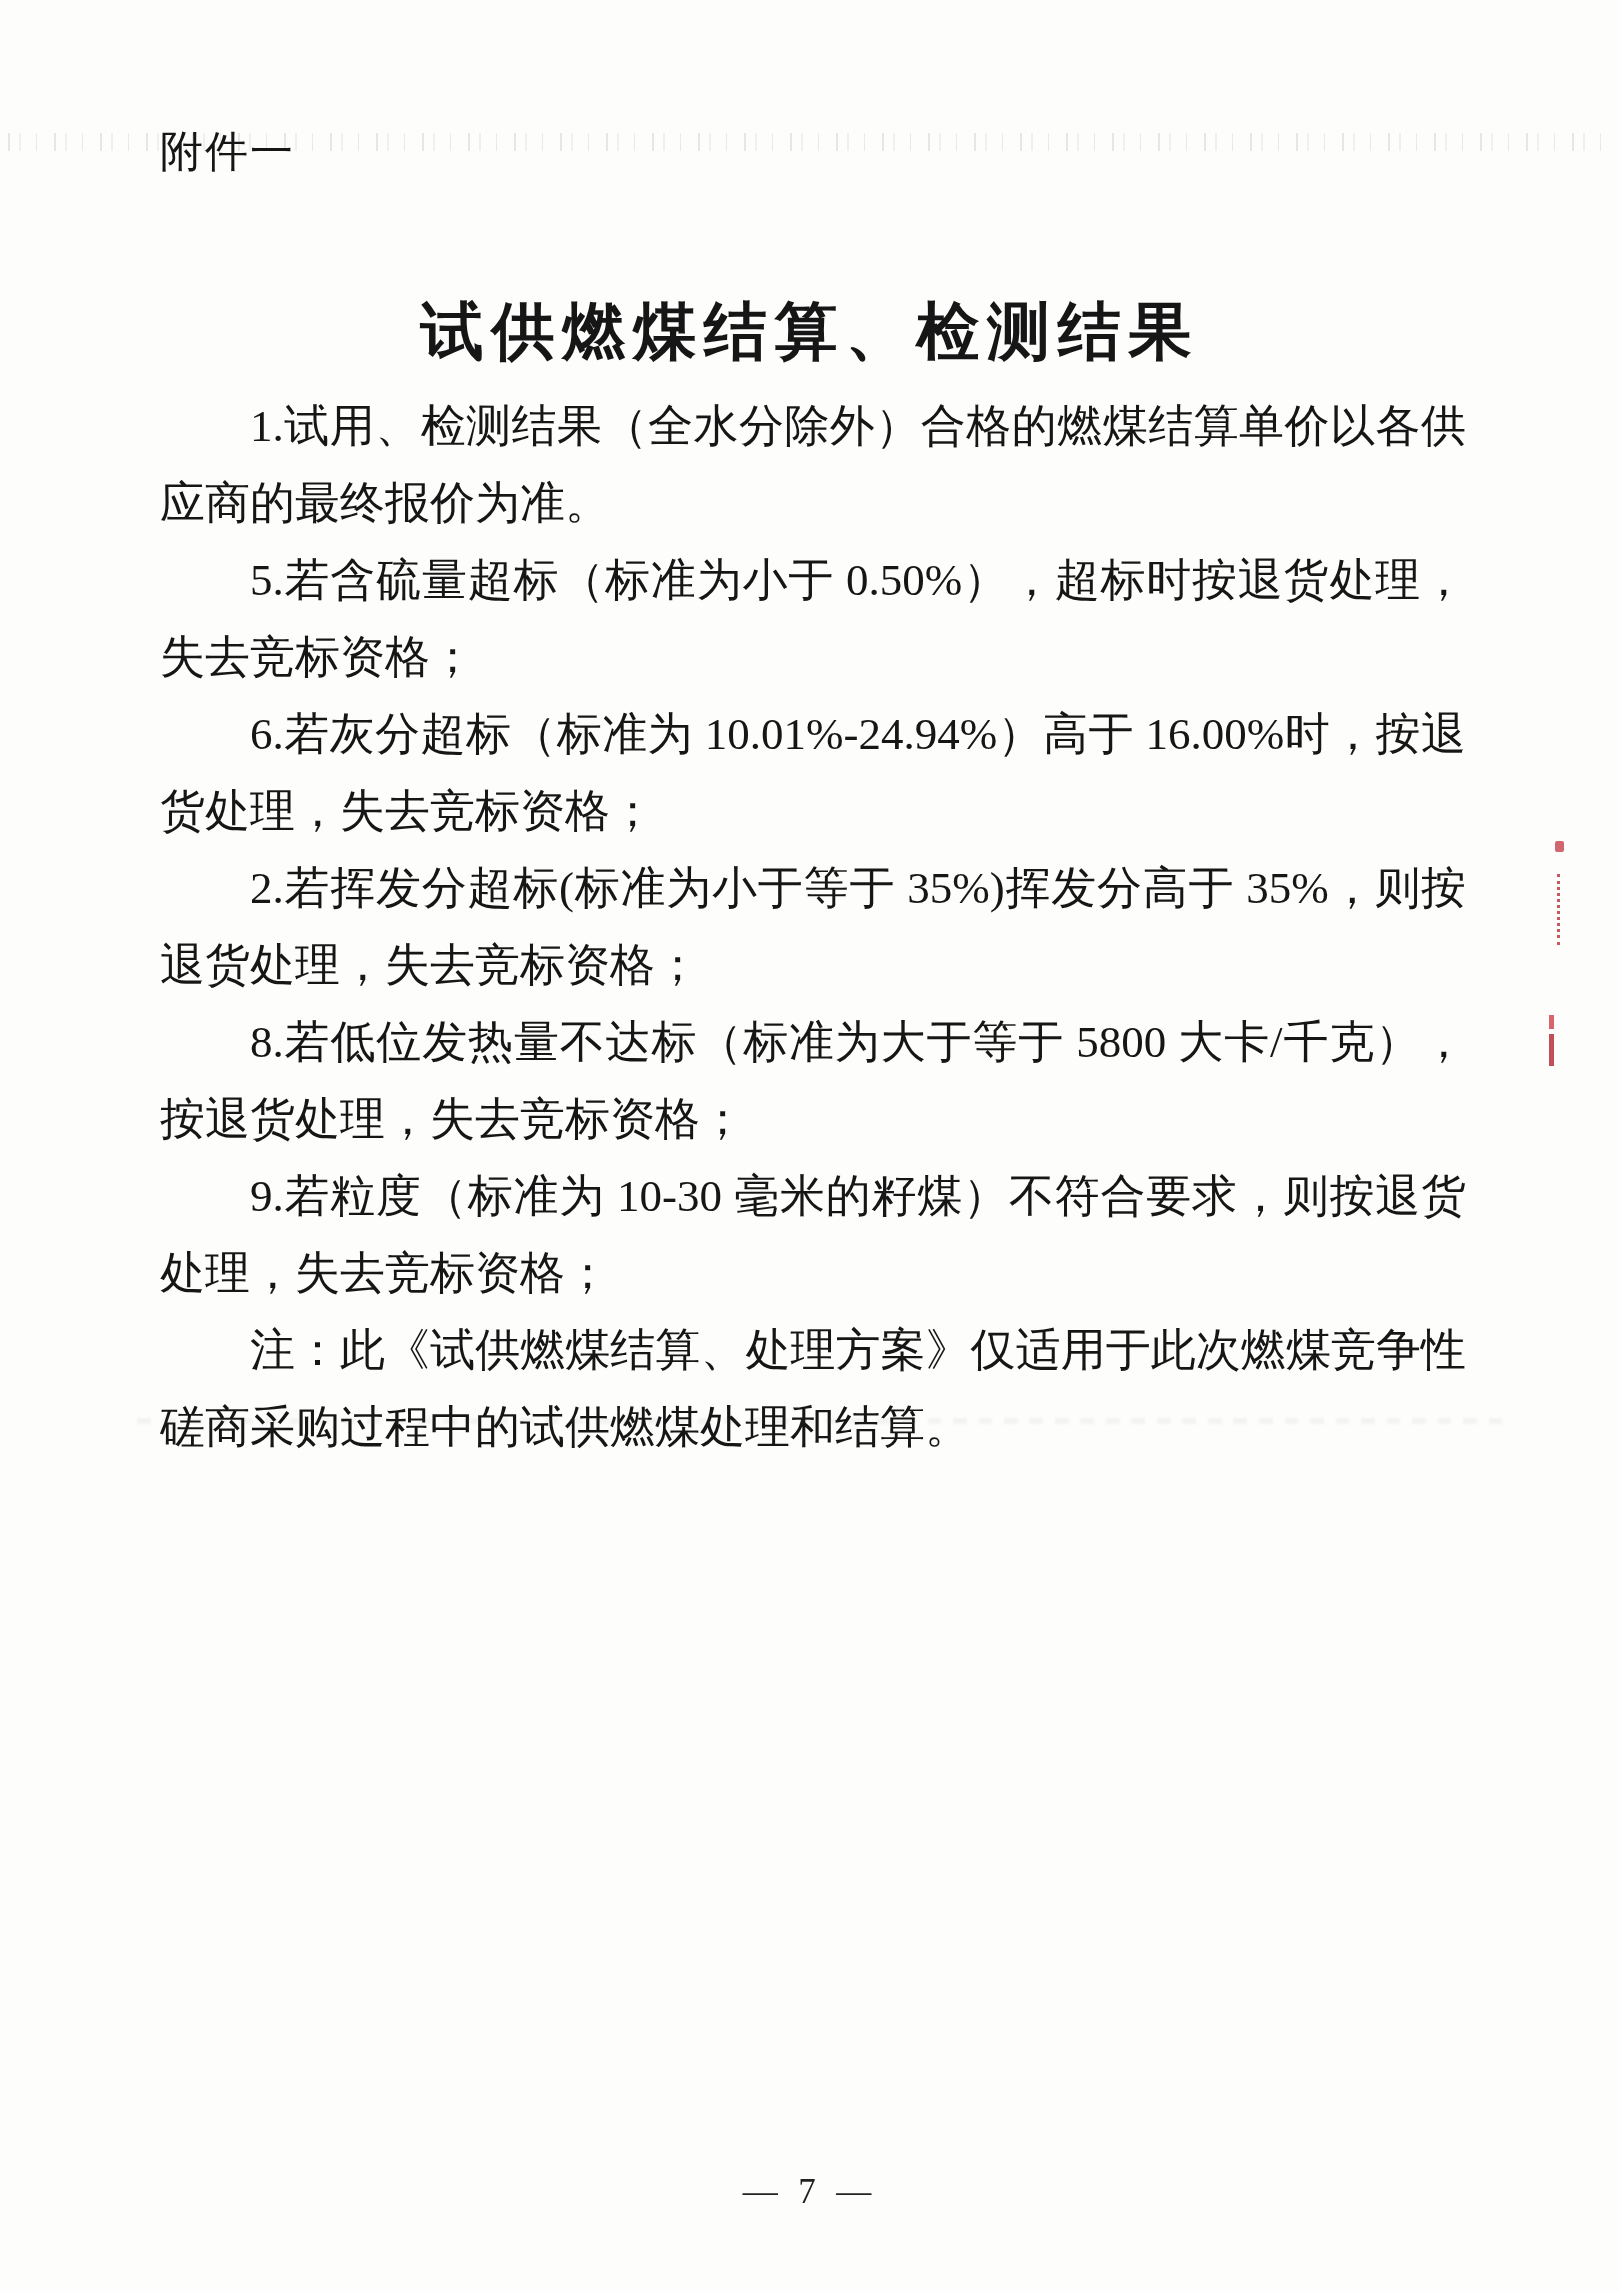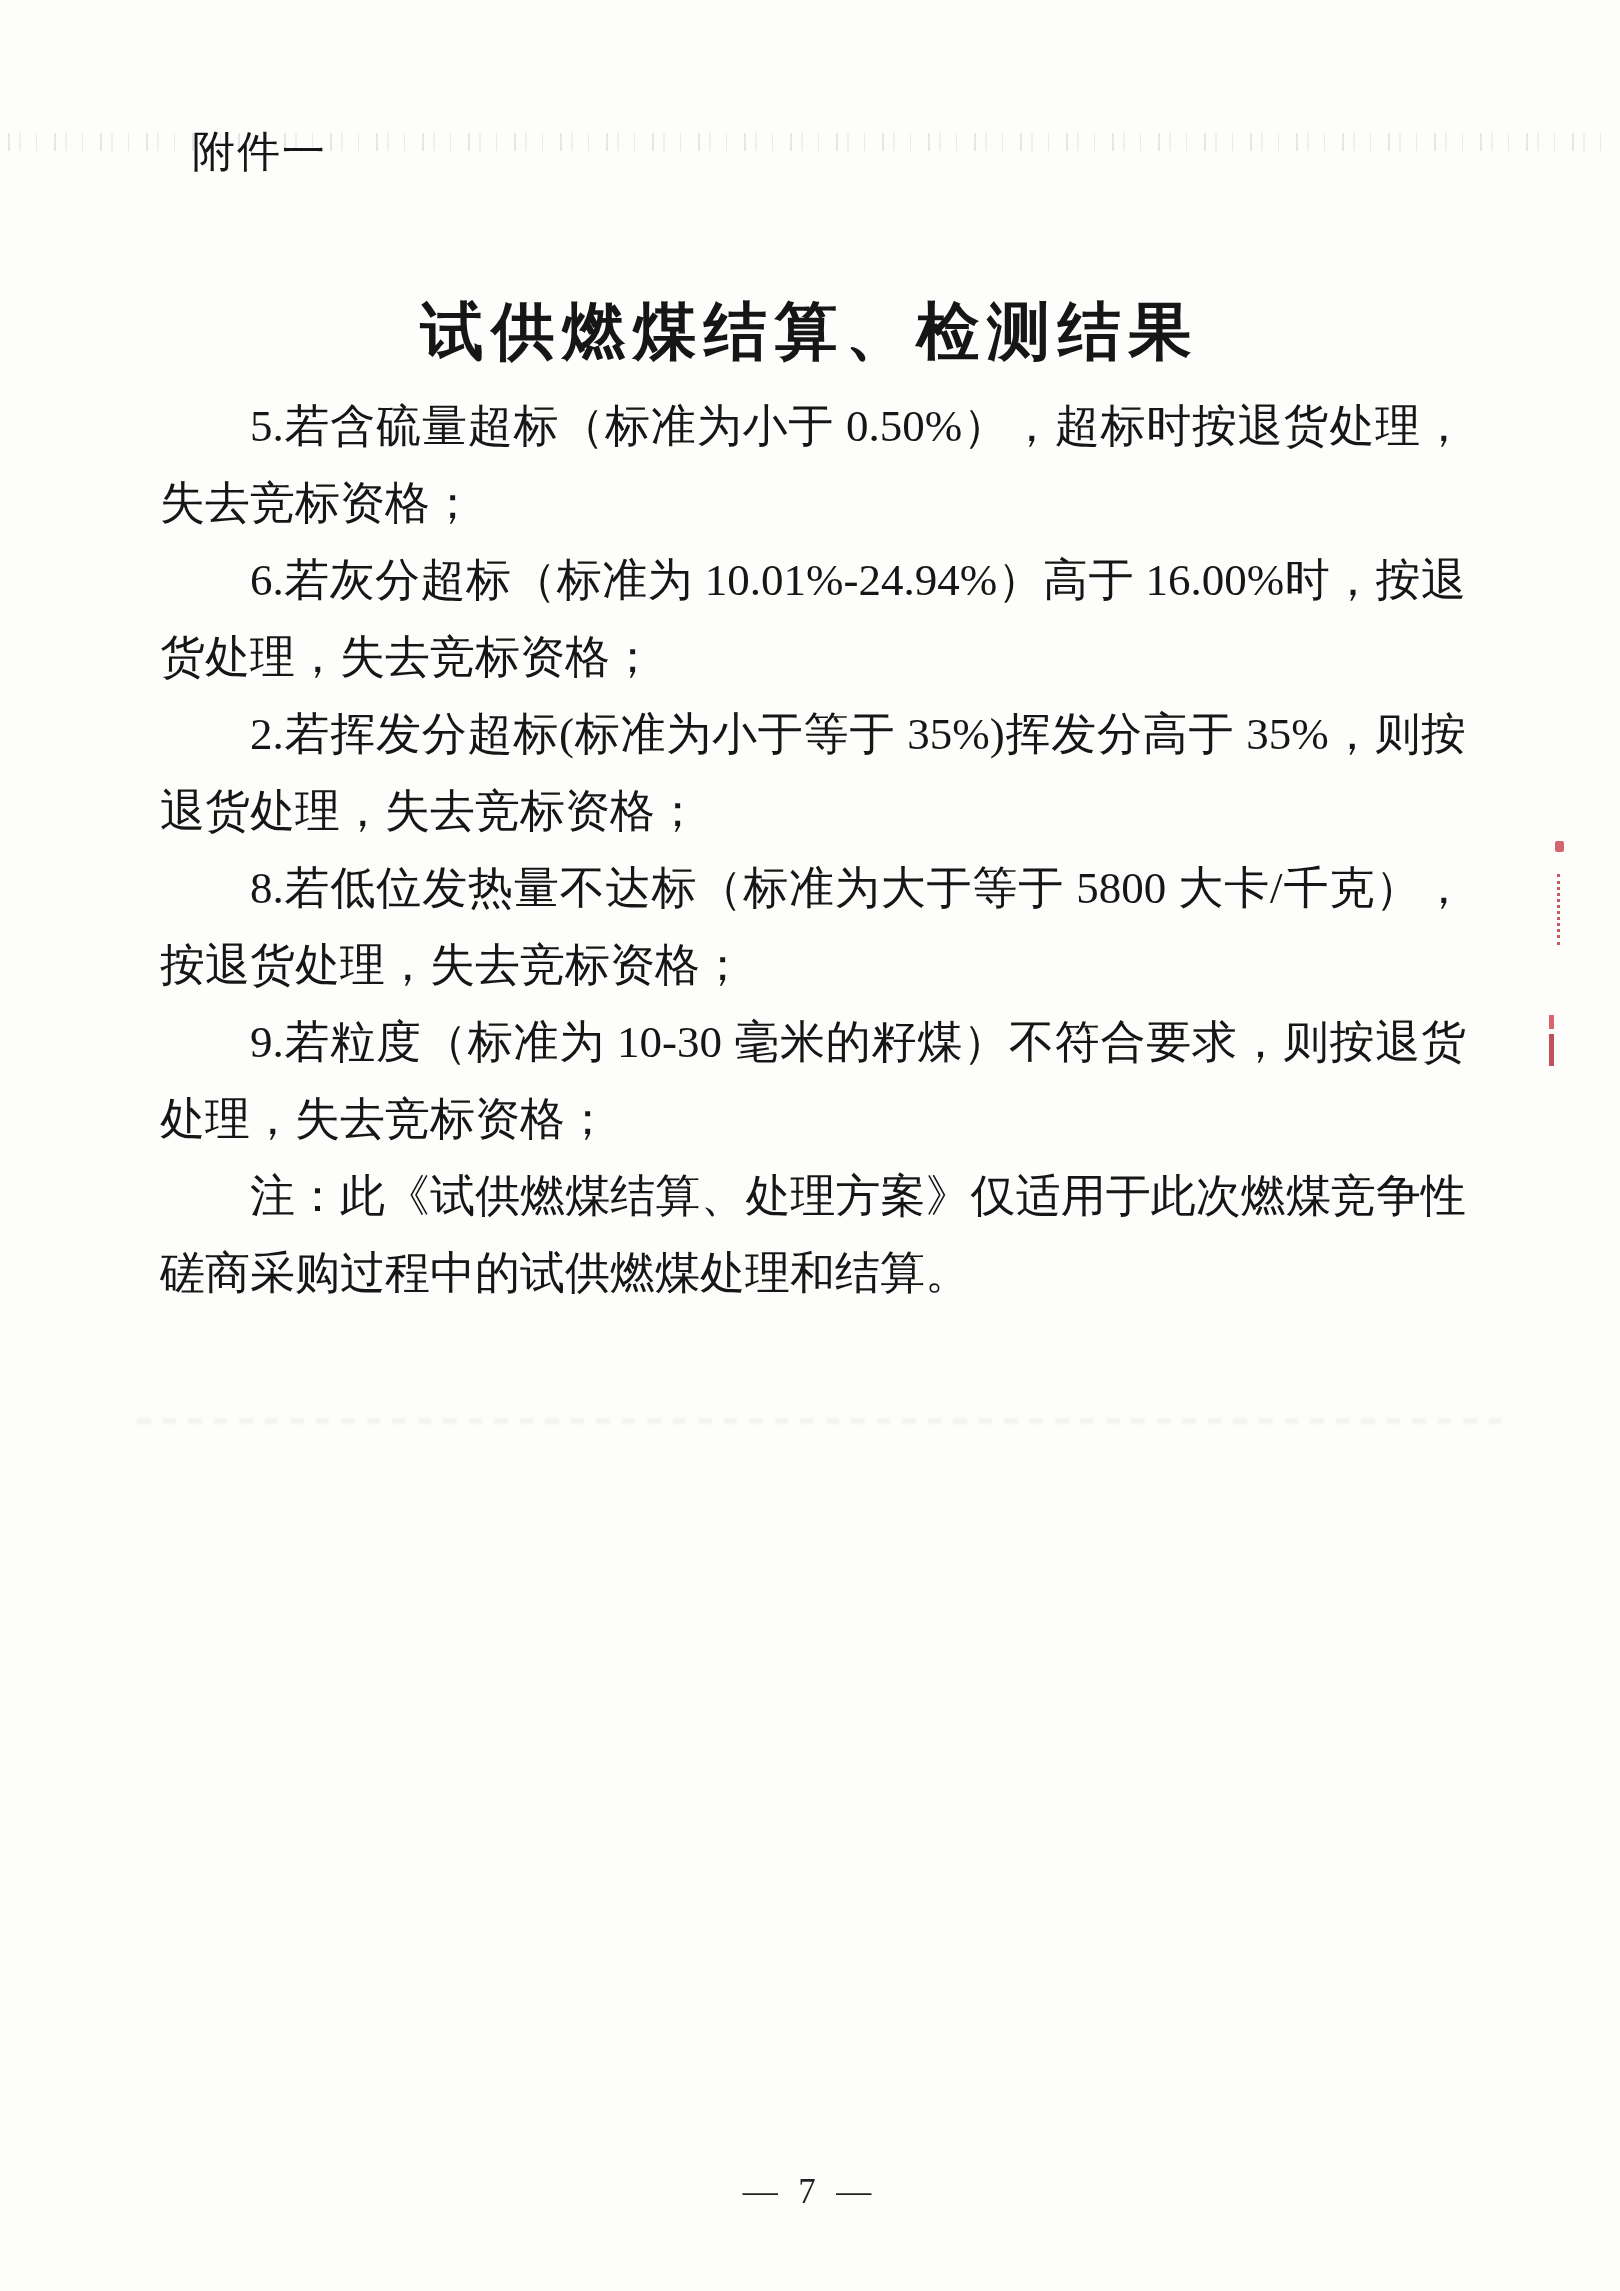--- a/index.html
+++ b/index.html
@@ -42,21 +42,20 @@
     background: repeating-linear-gradient(90deg,
       rgba(100,100,100,0.5) 0 13.7px, transparent 13.7px 25.5px);
     filter: blur(1px);
   }
   .attachment-label {
     position: absolute;
     top: 123px;
     left: 160px;
     font-size: 43px;
     letter-spacing: 2px;
-    margin-left: 32px;
   }
   .doc-title {
     position: absolute;
     top: 247px;
     left: 0;
     width: 100%;
     text-align: center;
     font-size: 63px;
     font-weight: bold;
     letter-spacing: 7.8px;
@@ -122,20 +121,21 @@
 
 <div class="page">
 
   <div class="noise-band"></div>
 
   <div class="attachment-label">附件一</div>
 
   <h1 class="doc-title">试供燃煤结算、检测结果</h1>
 
   <div class="content">
+    <p>1.试用、检测结果（全水分除外）合格的燃煤结算单价以各供应商的最终报价为准。</p>
     <p>5.若含硫量超标（标准为小于 0.50%），超标时按退货处理，失去竞标资格；</p>
     <p>6.若灰分超标（标准为 10.01%-24.94%）高于 16.00%时，按退货处理，失去竞标资格；</p>
     <p>2.若挥发分超标(标准为小于等于 35%)挥发分高于 35%，则按退货处理，失去竞标资格；</p>
     <p>8.若低位发热量不达标（标准为大于等于 5800 大卡/千克），按退货处理，失去竞标资格；</p>
     <p>9.若粒度（标准为 10-30 毫米的籽煤）不符合要求，则按退货处理，失去竞标资格；</p>
     <p class="note">注：此《试供燃煤结算、处理方案》仅适用于此次燃煤竞争性磋商采购过程中的试供燃煤处理和结算。</p>
   </div>
 
   <div class="noise-streak"></div>
   <div class="red-artifact-a"></div>

